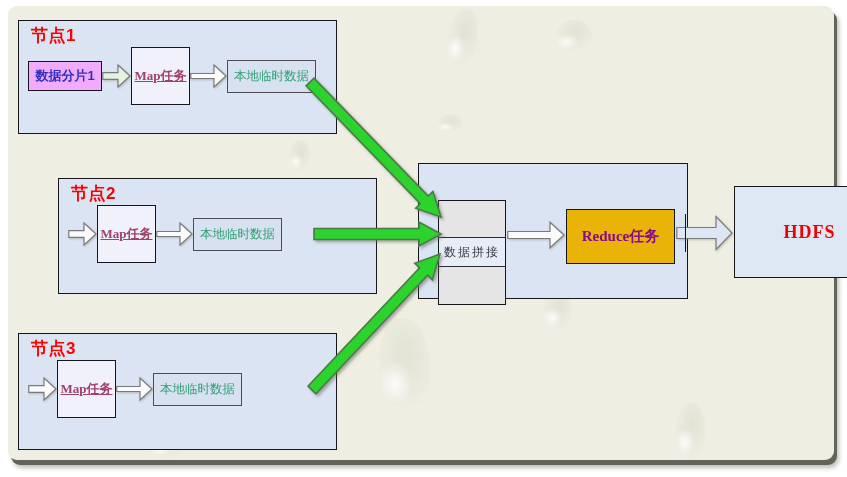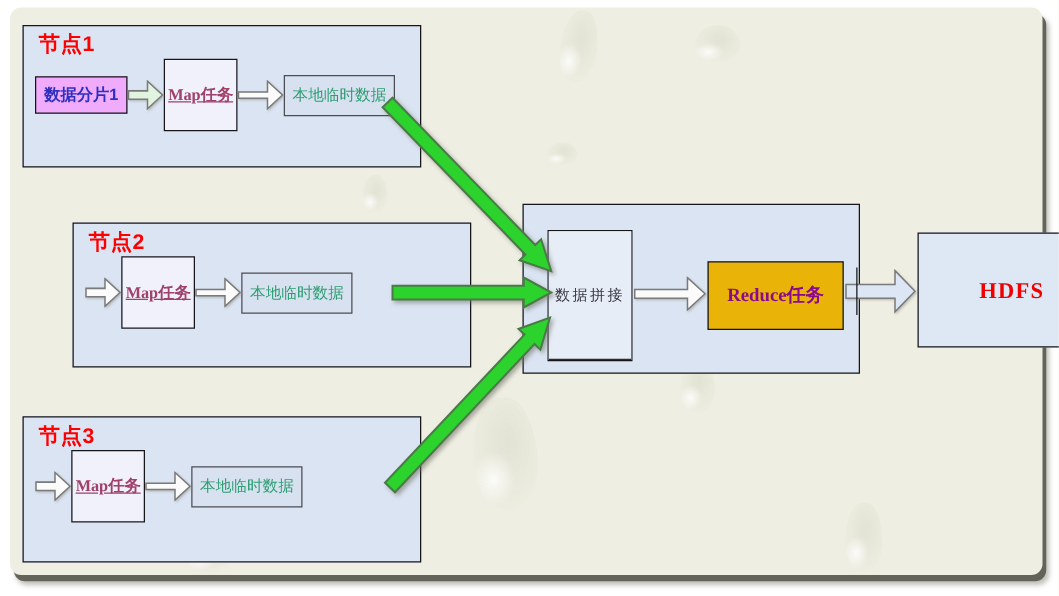--- a/index.html
+++ b/index.html
@@ -50,23 +50,23 @@
     display:flex;align-items:center;justify-content:center;
     color:#2E9E72;font-size:12.5px;font-family:"Liberation Serif",serif;
   }
   .blk-arrow{display:block;filter:drop-shadow(1.5px 1.5px 1px rgba(130,130,118,.45));}
   
   .central{
     position:absolute;left:418px;top:163px;width:268px;height:134px;
     background:#DBE4F2;border:1.8px solid #15151a;
   }
   .merge-box{
-    position:absolute;left:438px;top:184px;width:66px;height:103px;
-    background:#a16207;border:1.6px solid #15151a;
-    display:flex;box-sizing:content-box;
+    position:absolute;left:438px;top:200px;width:66px;height:103px;
+    background:#e5e5e5;border:1.6px solid #15151a;
+    display:flex;flex-direction:column;box-sizing:content-box;
   }
   .merge-top{height:36px;border-bottom:1.4px solid #2a2a32;}
   .merge-mid{
     flex:1;display:flex;align-items:center;justify-content:center;
     border-bottom:1.4px solid #2a2a32;background:#E6EDF7;
     color:#3a3a44;font-size:12px;font-family:"Liberation Serif",serif;letter-spacing:2px;
   }
   .merge-bottom{height:37px;}
   .reduce-box{
     position:absolute;left:566px;top:209px;width:107px;height:53px;

